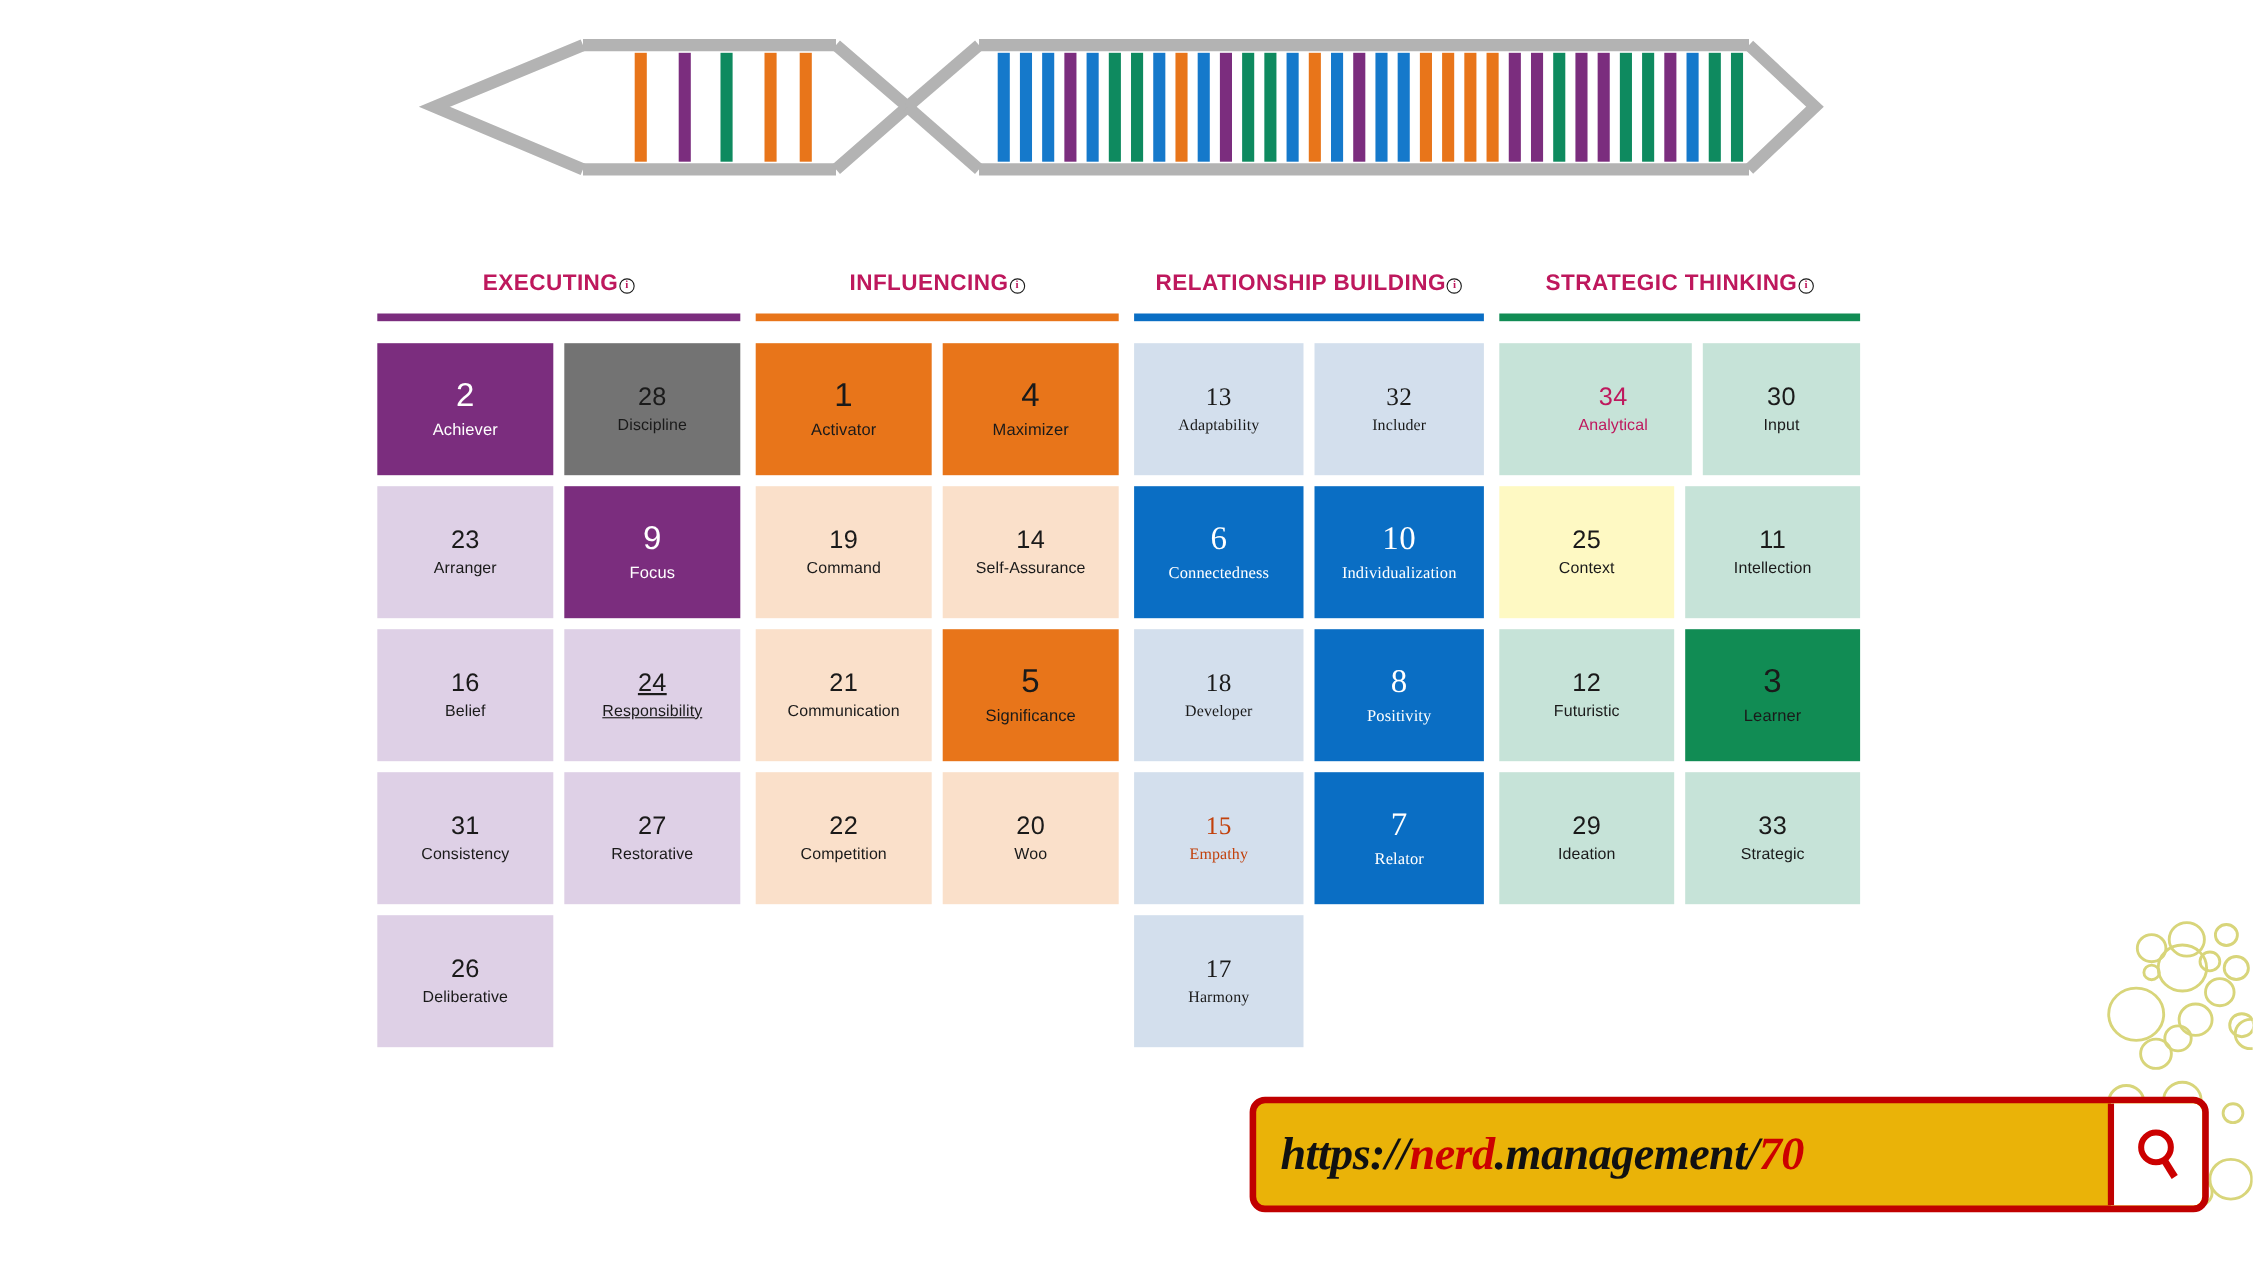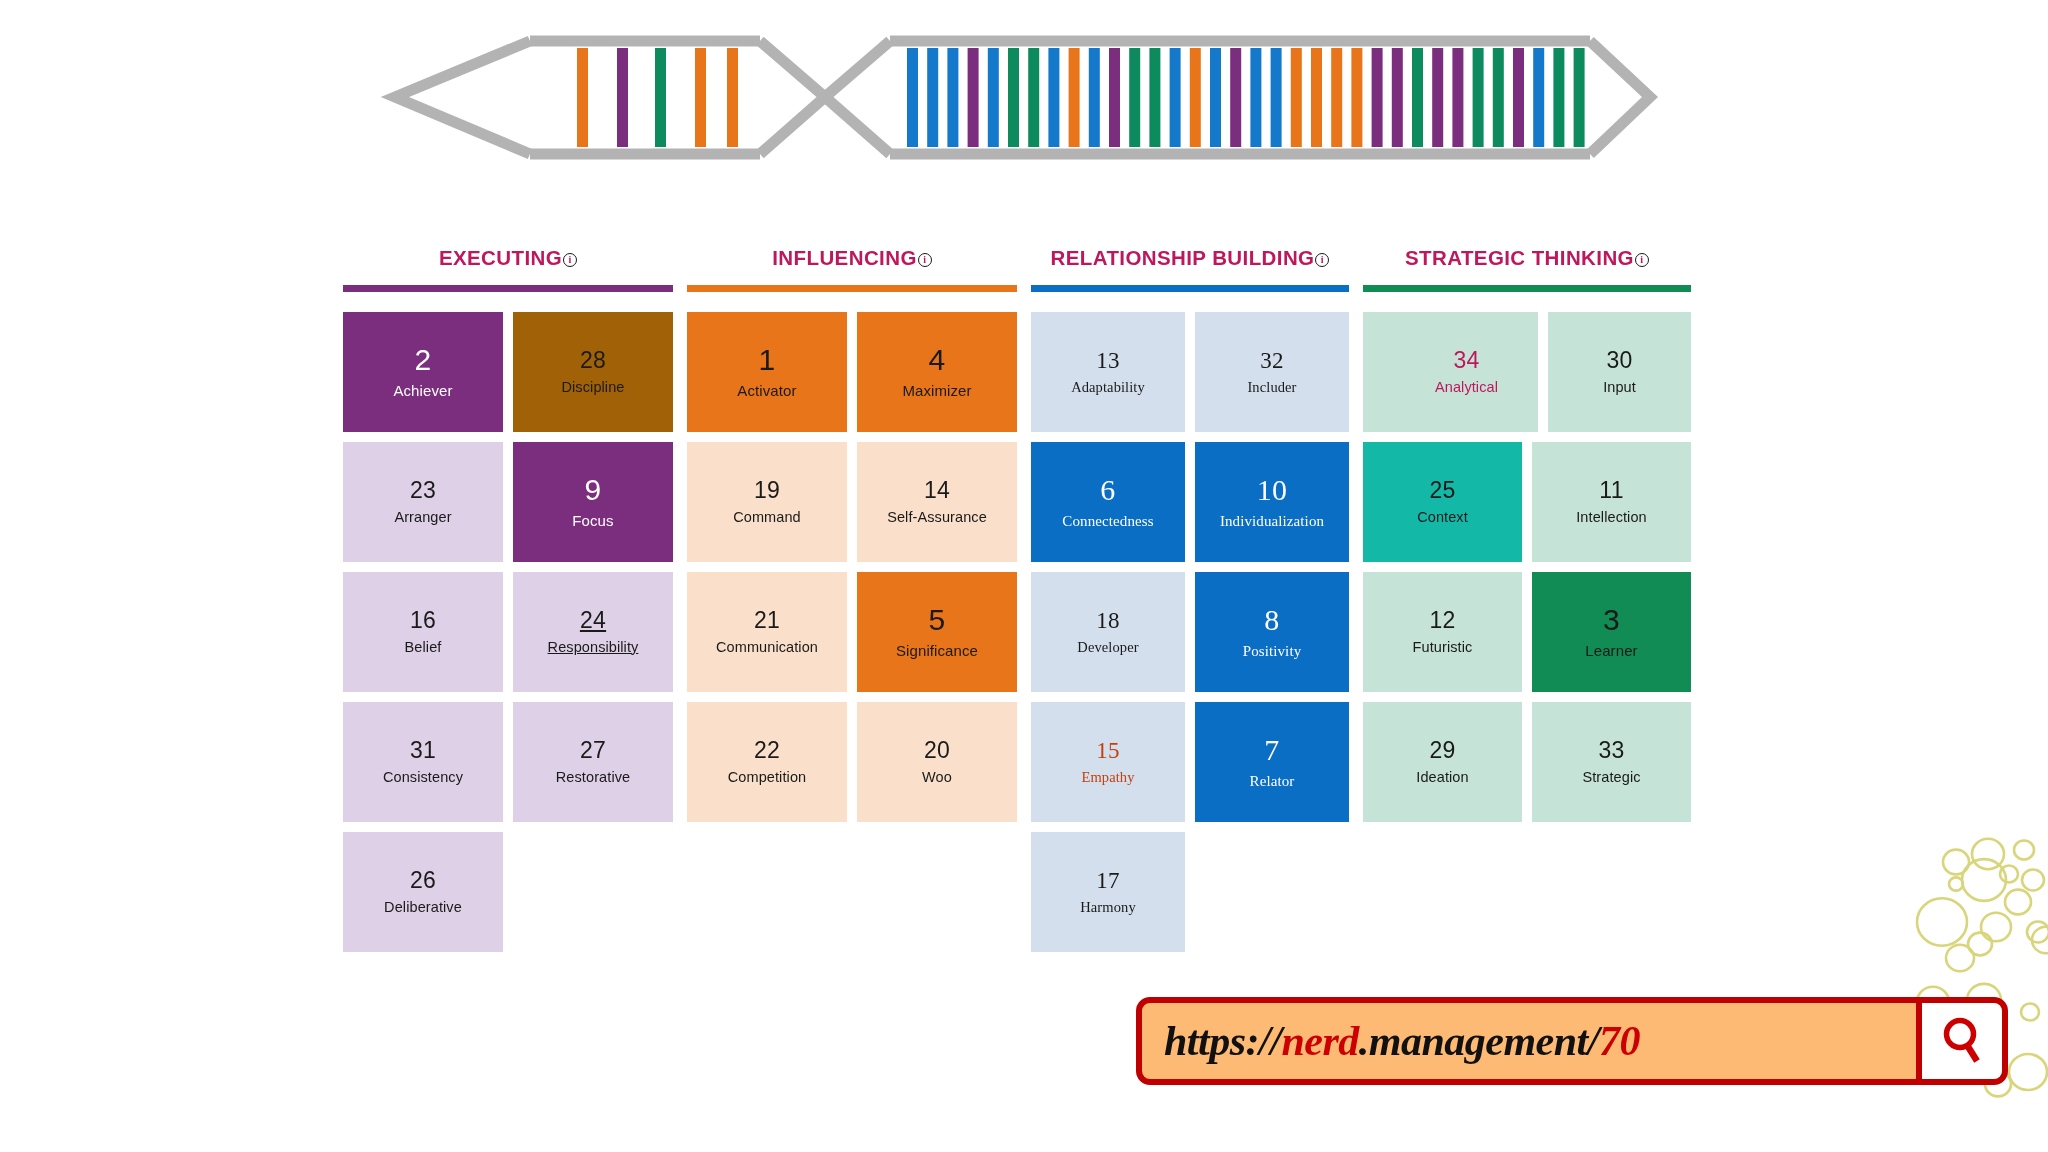--- a/index.html
+++ b/index.html
@@ -118,24 +118,24 @@
     right: 0; bottom: 0;
     width: 170px; height: 330px;
     pointer-events: none;
   }
   #bubbles-decoration svg { display:block; width:100%; height:100%; }
 
   
   #url-overlay {
     position: absolute;
     left: 1136px; top: 997px;
-    width: 872px; height: 88px;
+    width: 872px; height: 105px;
     border: 6px solid #c00000;
     border-radius: 14px;
-    background: #fdba74;
+    background: #eab308;
     display: flex;
     align-items: stretch;
     overflow: hidden;
     z-index: 20;
   }
   #url-text-wrap {
     flex: 1 1 auto;
     display: flex;
     align-items: center;
     padding-left: 22px;
@@ -240,21 +240,21 @@
     </div>
   </div>
 
   <div class="tiles-area" id="tiles-area">
       <div class="tile-row">
         <div class="tile-group g-executing">
           <div class="tile top" style="background: rgb(123, 45, 126); color: rgb(255, 255, 255);">
             <div class="tile-rank">2</div>
             <div class="tile-name">Achiever</div>
           </div>
-          <div class="tile" style="background: #a16207; color: rgb(26, 26, 26);">
+          <div class="tile" style="background: #737373; color: rgb(26, 26, 26);">
             <div class="tile-rank">28</div>
             <div class="tile-name">Discipline</div>
           </div>
         </div>
         <div class="tile-group g-influencing">
           <div class="tile top" style="background: rgb(232, 117, 26); color: rgb(26, 26, 26);">
             <div class="tile-rank">1</div>
             <div class="tile-name">Activator</div>
           </div>
           <div class="tile top" style="background: rgb(232, 117, 26); color: rgb(26, 26, 26);">
@@ -308,21 +308,21 @@
           <div class="tile top" style="background: rgb(10, 110, 196); color: rgb(255, 255, 255);">
             <div class="tile-rank">6</div>
             <div class="tile-name">Connectedness</div>
           </div>
           <div class="tile top" style="background: rgb(10, 110, 196); color: rgb(255, 255, 255);">
             <div class="tile-rank">10</div>
             <div class="tile-name">Individualization</div>
           </div>
         </div>
         <div class="tile-group g-strategic">
-          <div class="tile" style="background: #14b8a6; color: rgb(26, 26, 26);">
+          <div class="tile" style="background: #fef9c3; color: rgb(26, 26, 26);">
             <div class="tile-rank">25</div>
             <div class="tile-name">Context</div>
           </div>
           <div class="tile" style="background: rgb(198, 227, 216); color: rgb(26, 26, 26);">
             <div class="tile-rank">11</div>
             <div class="tile-name">Intellection</div>
           </div>
         </div>
       </div>
       <div class="tile-row">

